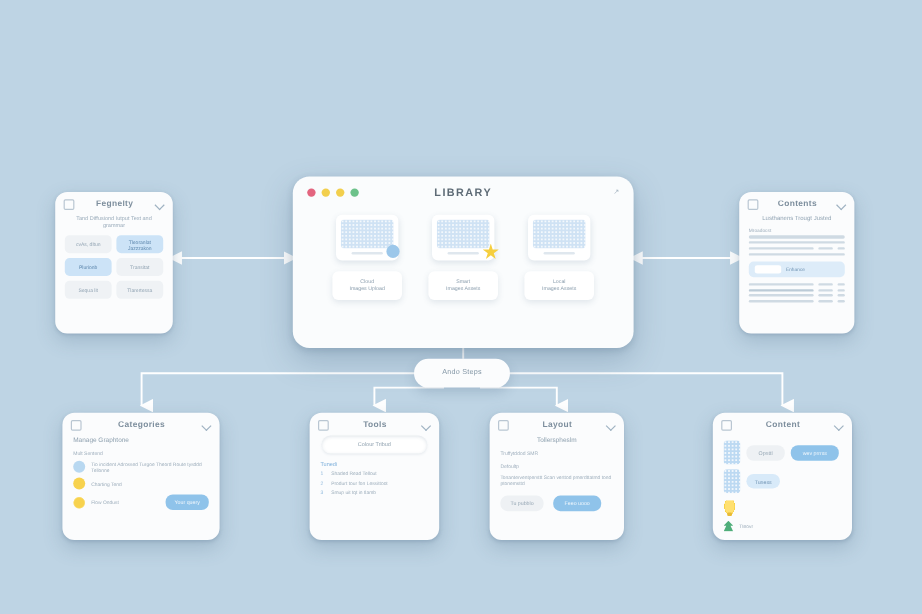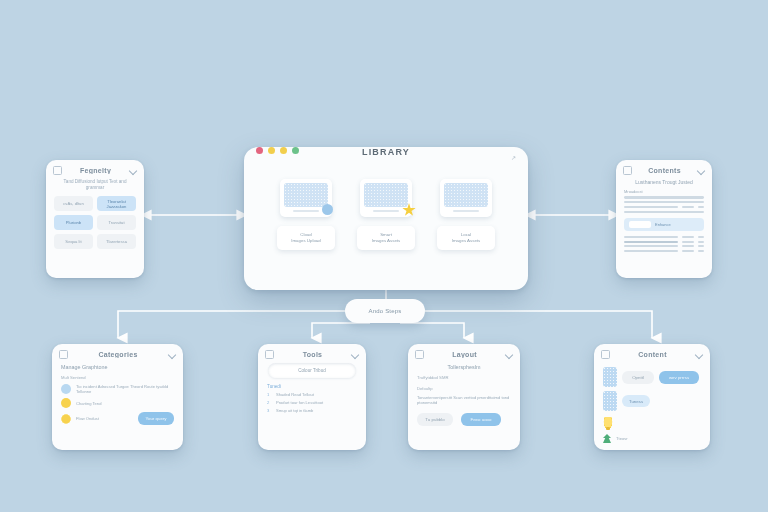--- a/index.html
+++ b/index.html
@@ -67,21 +67,21 @@
   }
   .chip.sel{background:#ccе3f7;background:#cce3f7;color:#5d87ad;}
 
   
   #window-library{
     left:244px;top:147px;width:284px;height:143px;
     border-radius:14px;background:#fafcfd;
     box-shadow:0 10px 26px rgba(55,85,115,.26), 0 2px 5px rgba(55,85,115,.16);
   }
   .titlebar{
-    display:flex;align-items:flex-start;height:26px;padding:0 12px;position:relative;flex-direction:column;
+    display:flex;align-items:center;height:26px;padding:0 12px;position:relative;
   }
   .dots{display:flex;gap:5px;align-items:center;}
   .dot{width:7px;height:7px;border-radius:50%;filter:blur(.25px);}
   .win-title{
     position:absolute;left:0;right:0;text-align:center;
     font-size:9px;font-weight:700;color:#5e6b76;letter-spacing:1.2px;
     filter:blur(.2px);pointer-events:none;
   }
   .win-actions{
     margin-left:auto;font-size:6px;color:#a7b6c3;filter:blur(.5px);

